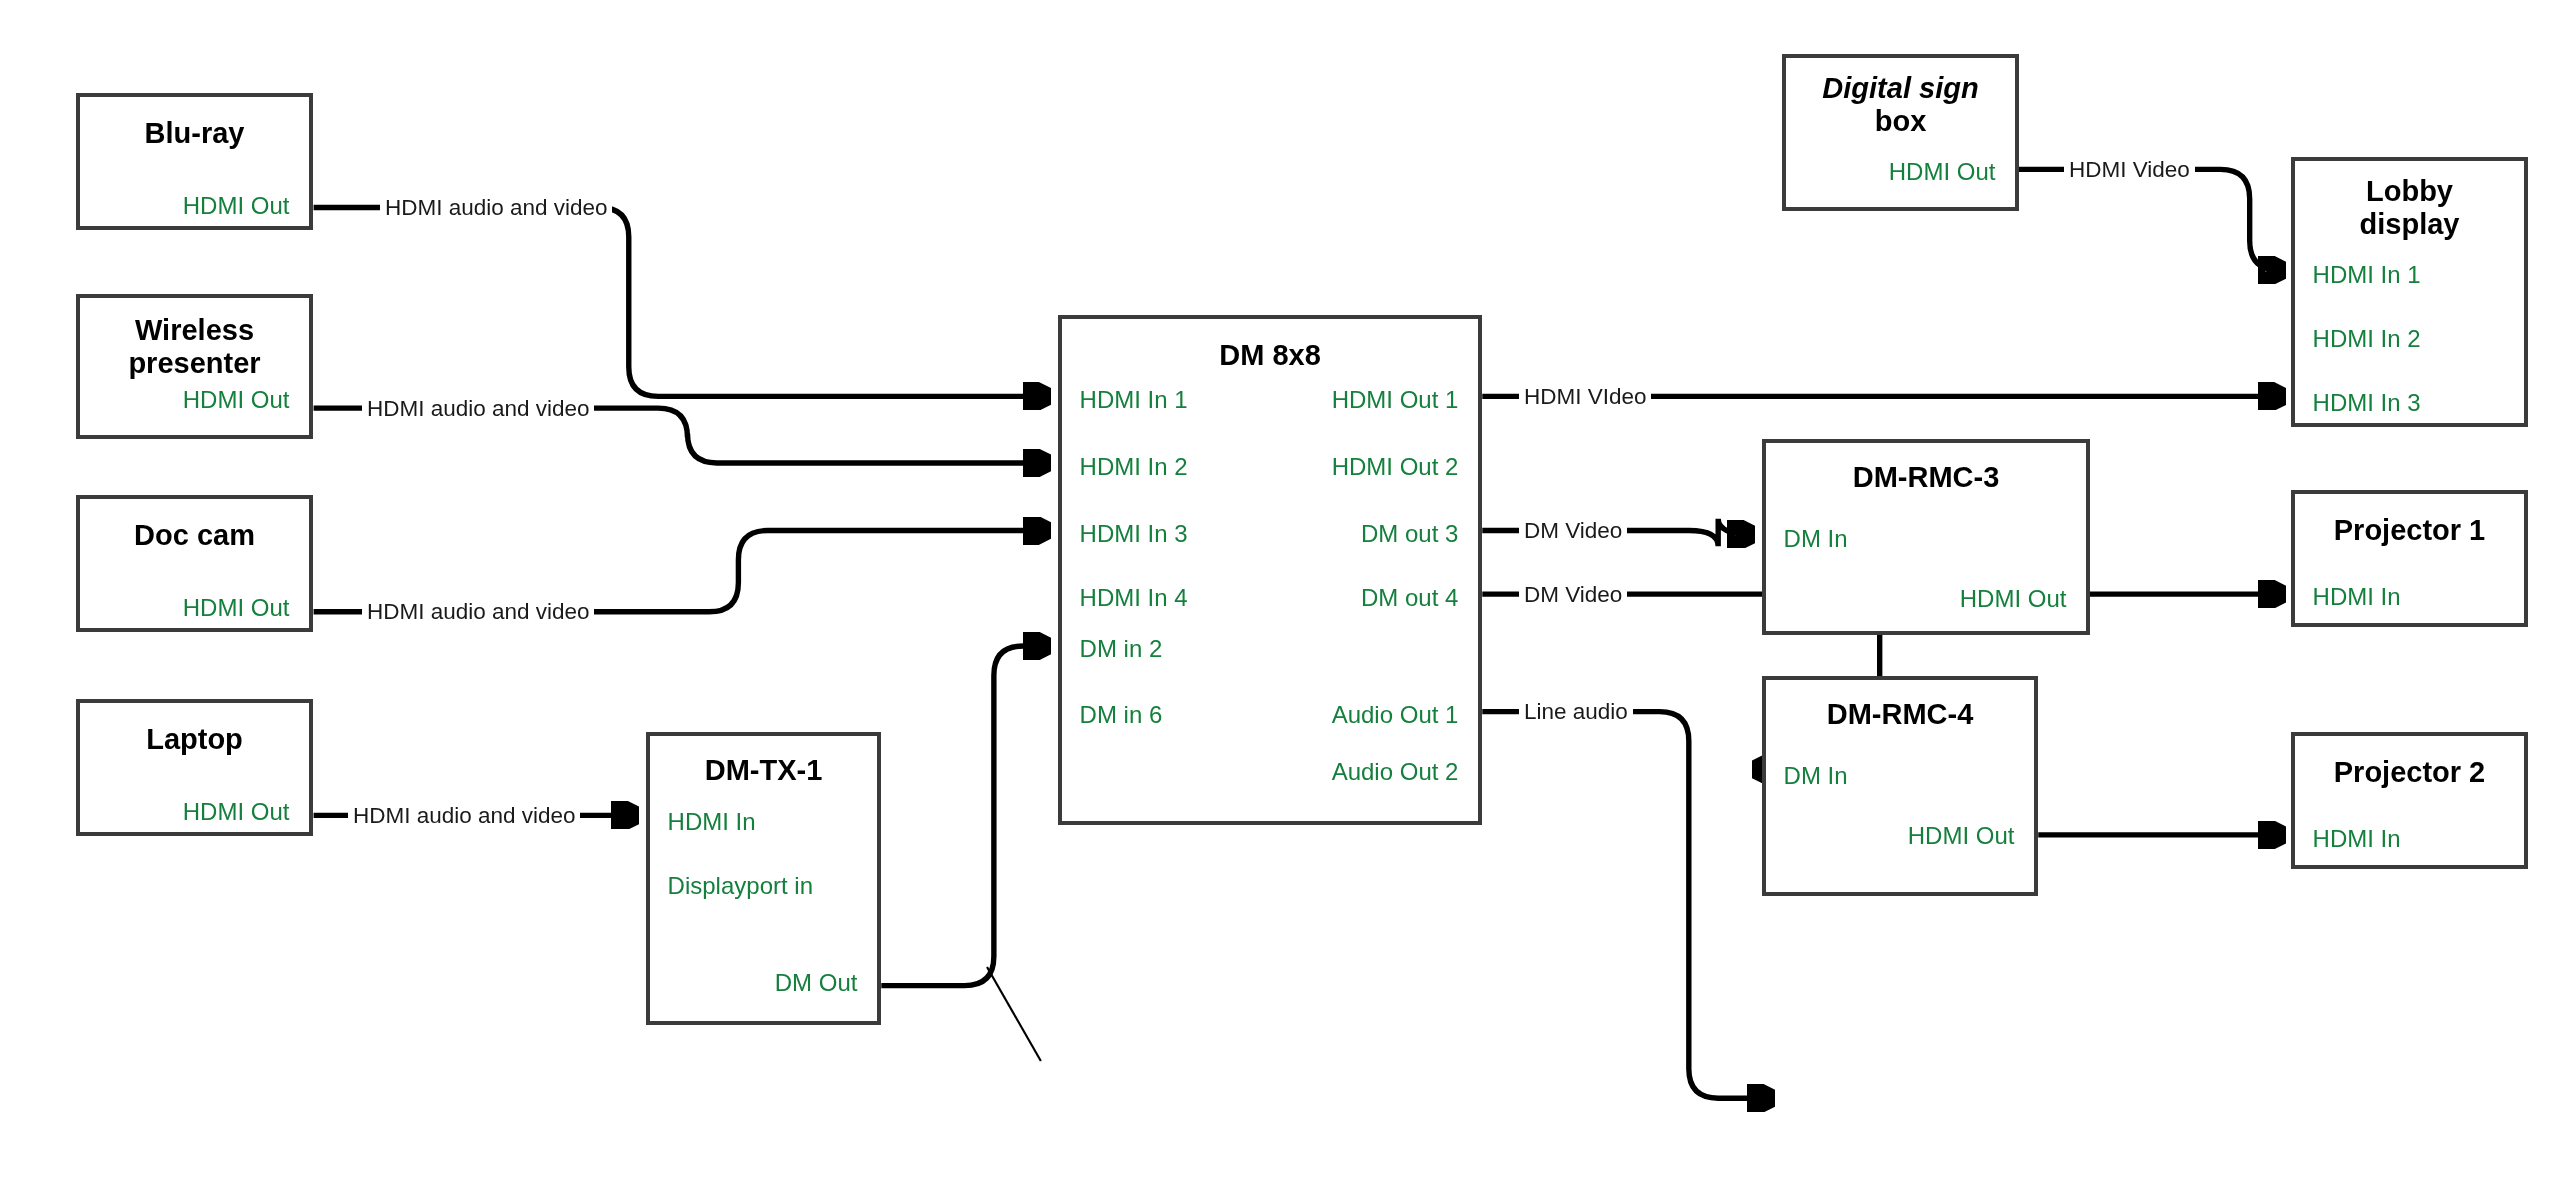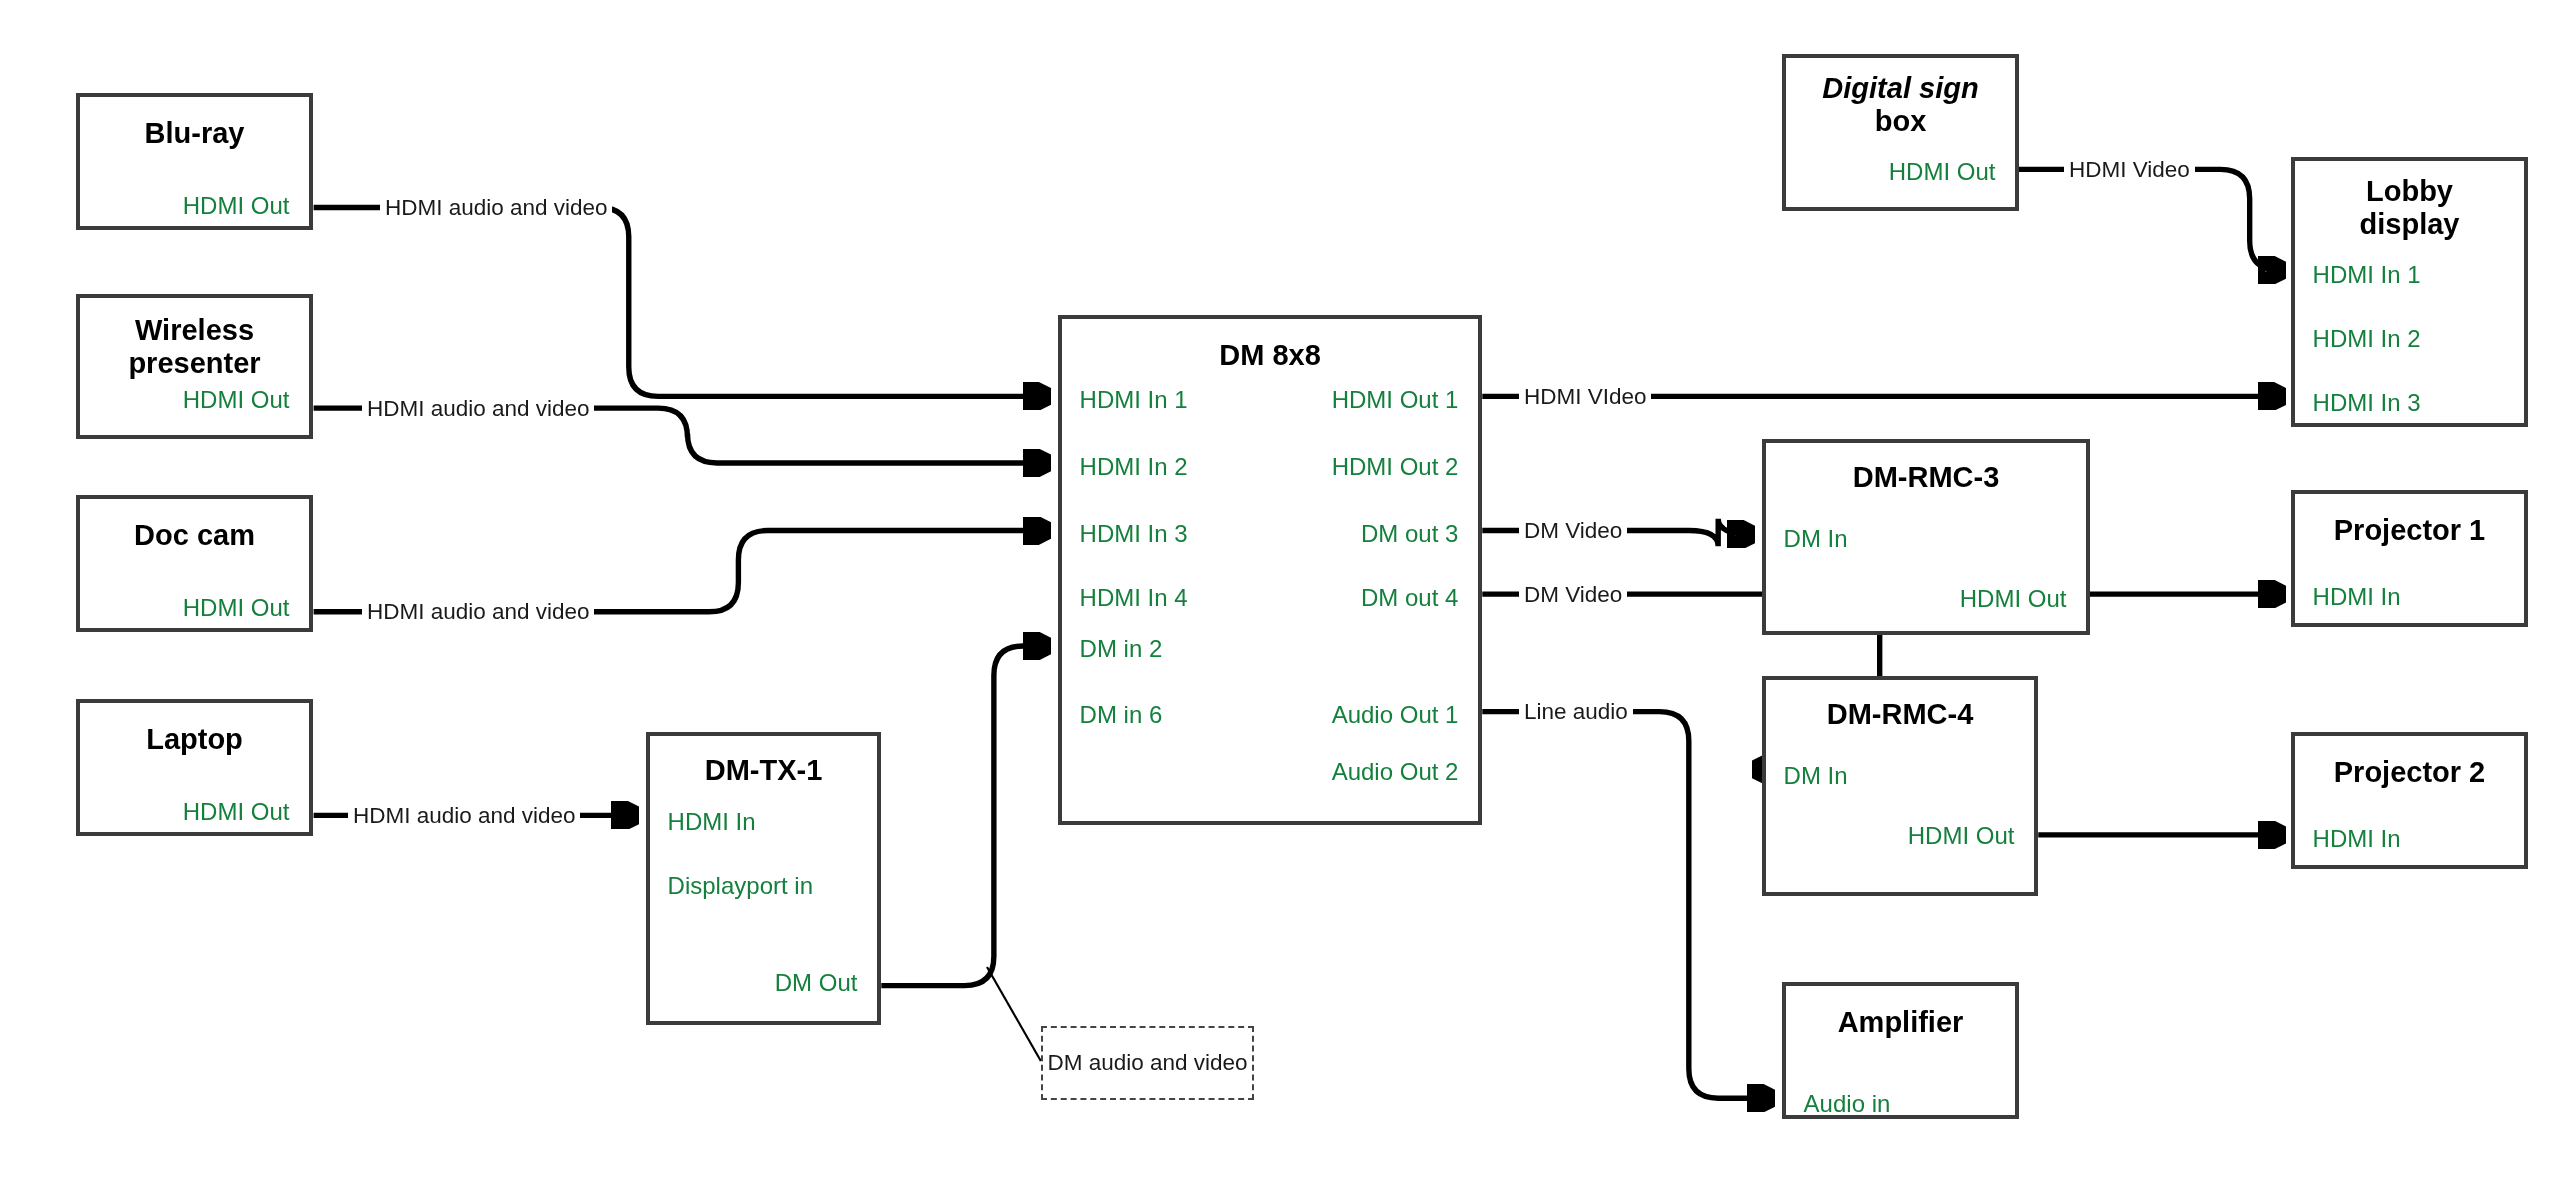--- a/index.html
+++ b/index.html
@@ -198,28 +198,21 @@
   <div class="box" style="left:2291px; top:490px; width:237px; height:137px;">
     <div class="title" style="top:19.6px;">Projector 1</div>
     <div class="port left" style="top:91px;">HDMI In</div>
   </div>
 
   <div class="box" style="left:2291px; top:732px; width:237px; height:137px;">
     <div class="title" style="top:19.6px;">Projector 2</div>
     <div class="port left" style="top:91px;">HDMI In</div>
   </div>
 
-  <div class="box" style="left:1782px; top:982px; width:237px; height:137px;">
-    <div class="title" style="top:19.6px;">Amplifier</div>
-    <div class="port left" style="top:106px;">Audio in</div>
-  </div>
-
-  <div class="note" style="left:1041px; top:1026px; width:213px; height:74px;">
-    <span>DM audio and video</span>
-  </div>
+
 
   <div class="edge-label" style="left:380px; top:197px;">HDMI audio and video</div>
 
   <div class="edge-label" style="left:362px; top:398px;">HDMI audio and video</div>
 
   <div class="edge-label" style="left:362px; top:601px;">HDMI audio and video</div>
 
   <div class="edge-label" style="left:348px; top:805px;">HDMI audio and video</div>
 
   <div class="edge-label" style="left:1519px; top:386px;">HDMI VIdeo</div>

